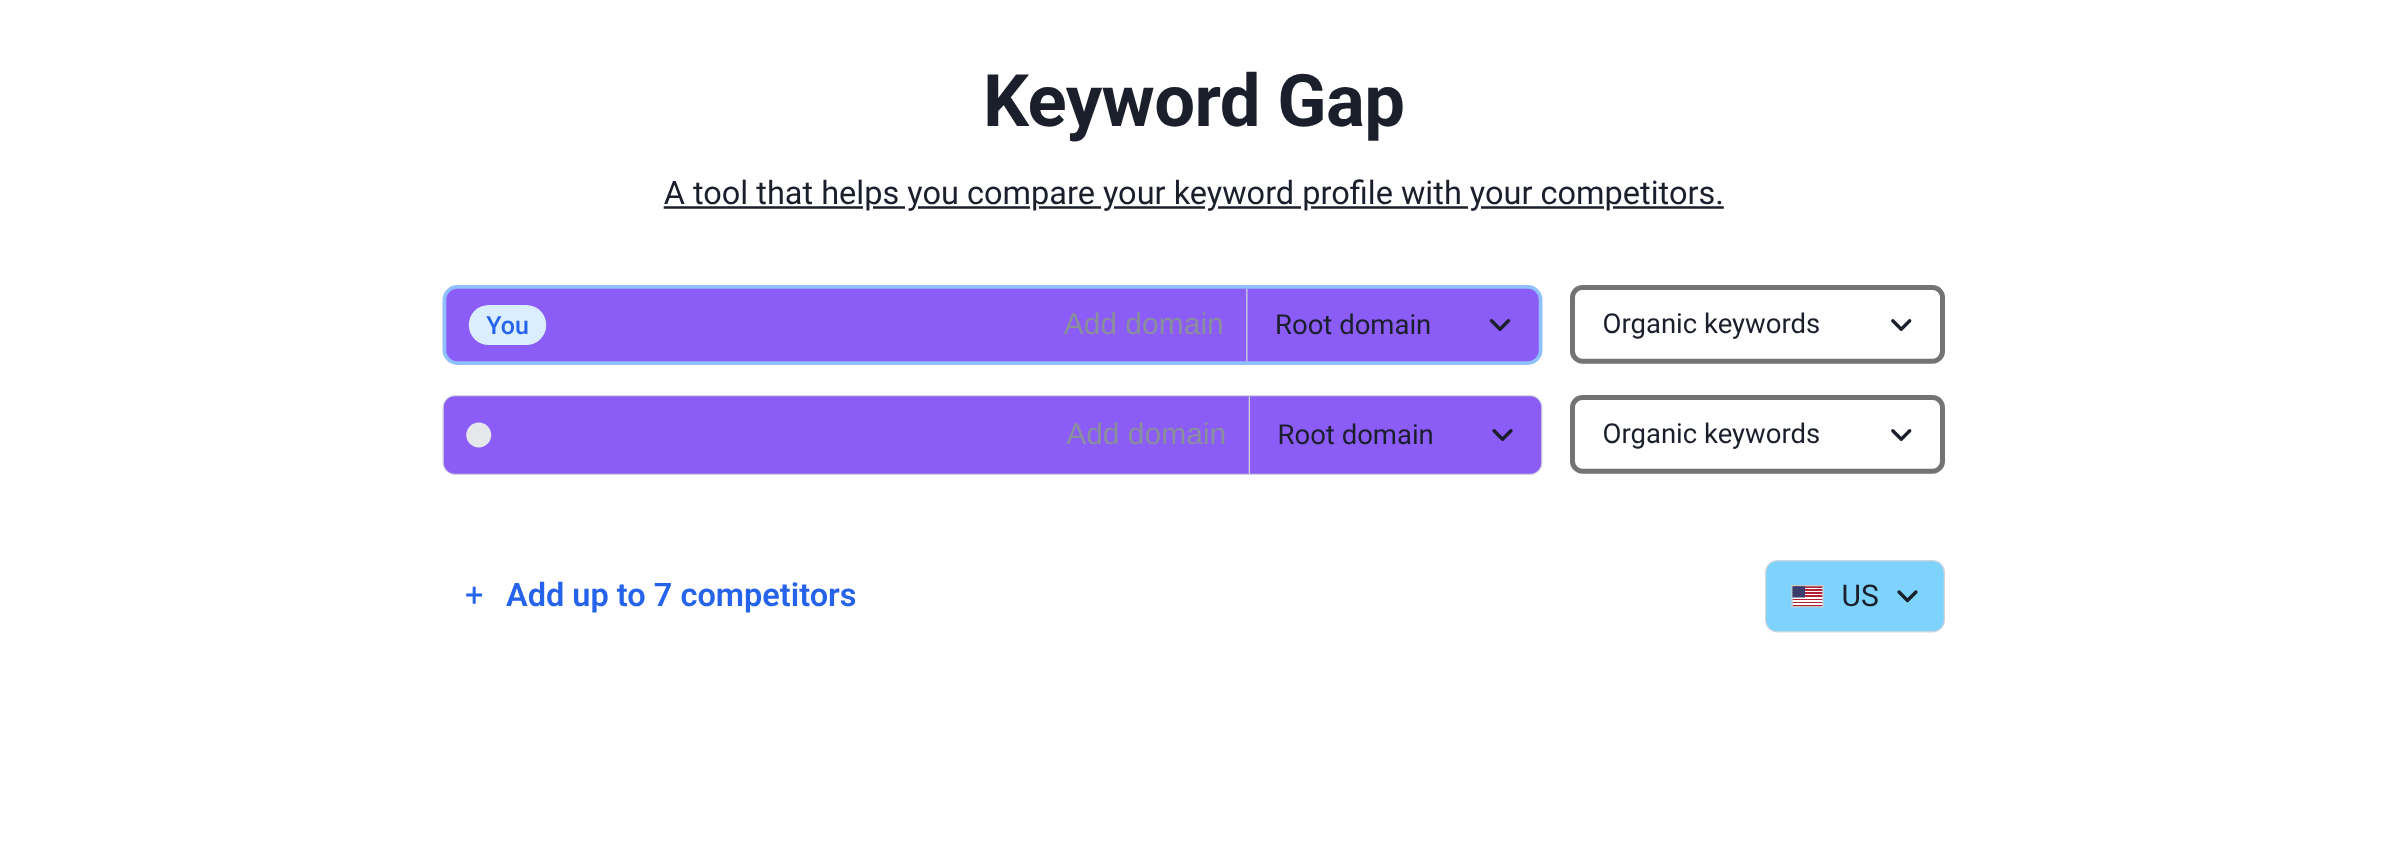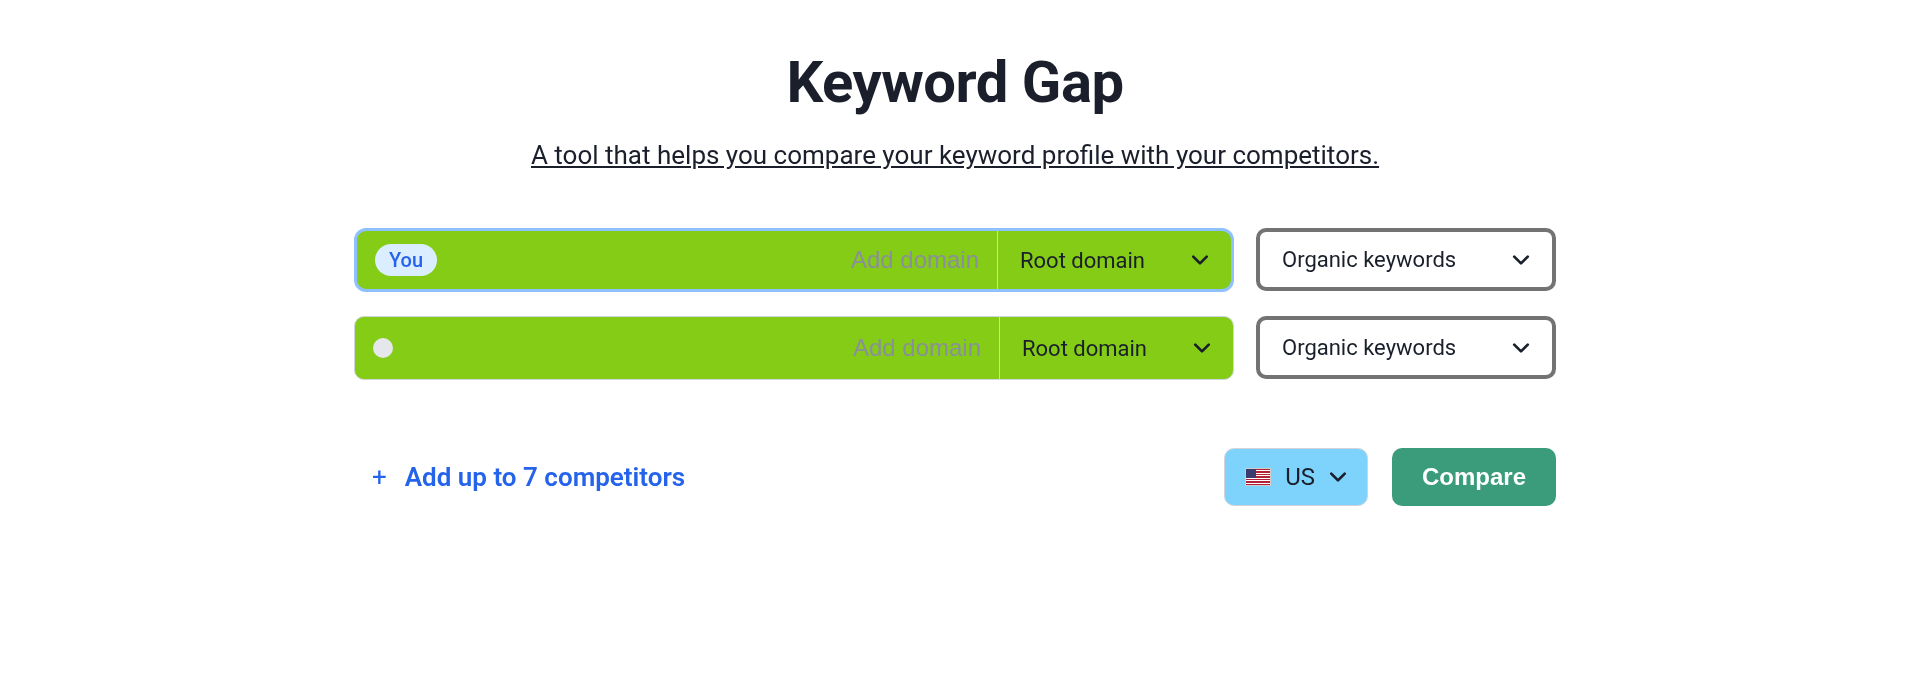--- a/index.html
+++ b/index.html
@@ -39,21 +39,21 @@
       gap: 22px;
       align-items: stretch;
     }
     .domain-group {
       display: flex;
       flex: 1;
       border: 1px solid #d1d5db;
       border-radius: 10px;
       overflow: hidden;
       height: 64px;
-      background: #84cc16;
+      background: #8b5cf6;
     }
     .domain-group.focused {
       border: 3px solid #8fc0ff;
       border-radius: 12px;
     }
     .domain-input-wrap {
       flex: 1;
       display: flex;
       align-items: center;
       padding: 0 18px;
@@ -264,17 +264,16 @@
     <div class="right-controls">
       <div class="country-select">
         <span class="flag"></span>
         <span>US</span>
         <span class="chevron">
           <svg viewBox="0 0 16 16" width="18" height="18">
               <path d="M2 5 L8 11 L14 5" fill="none" stroke="#1a1f2b" stroke-width="2.4" stroke-linecap="round" stroke-linejoin="round"></path>
             </svg>
         </span>
       </div>
-      <button class="compare-btn">Compare</button>
     </div>
   </div>
 
 </div>
 
 </body></html>

